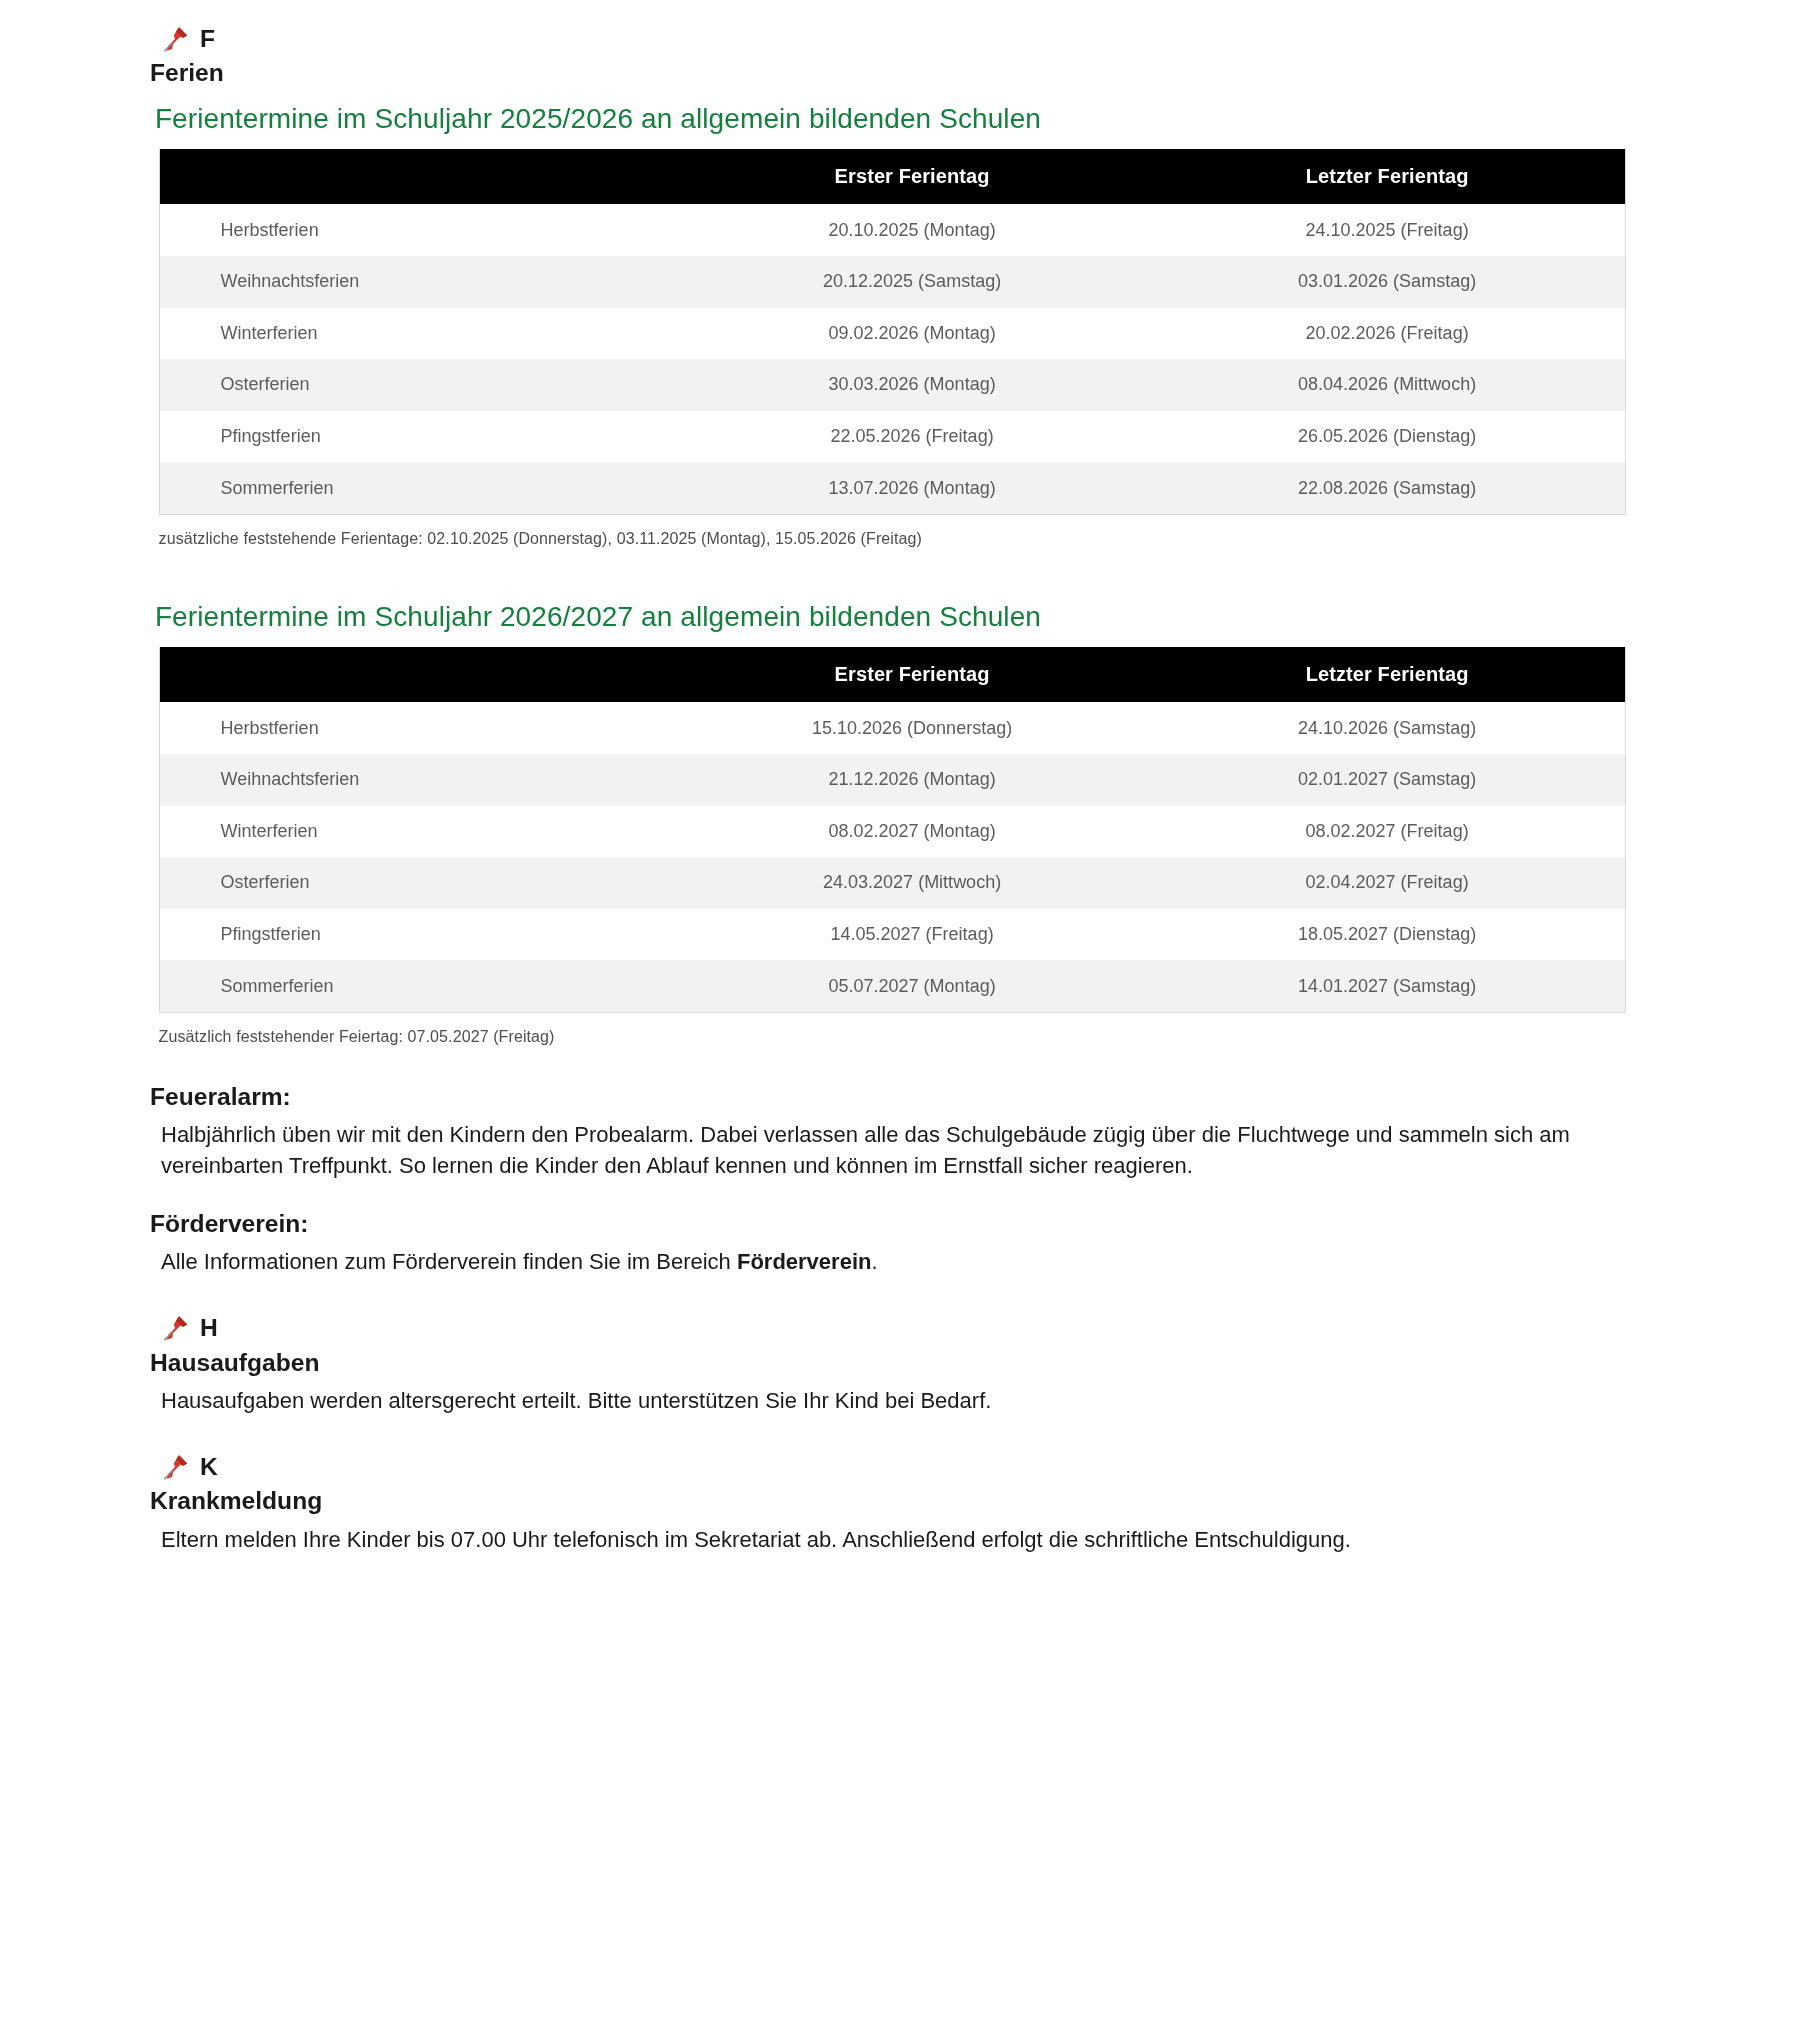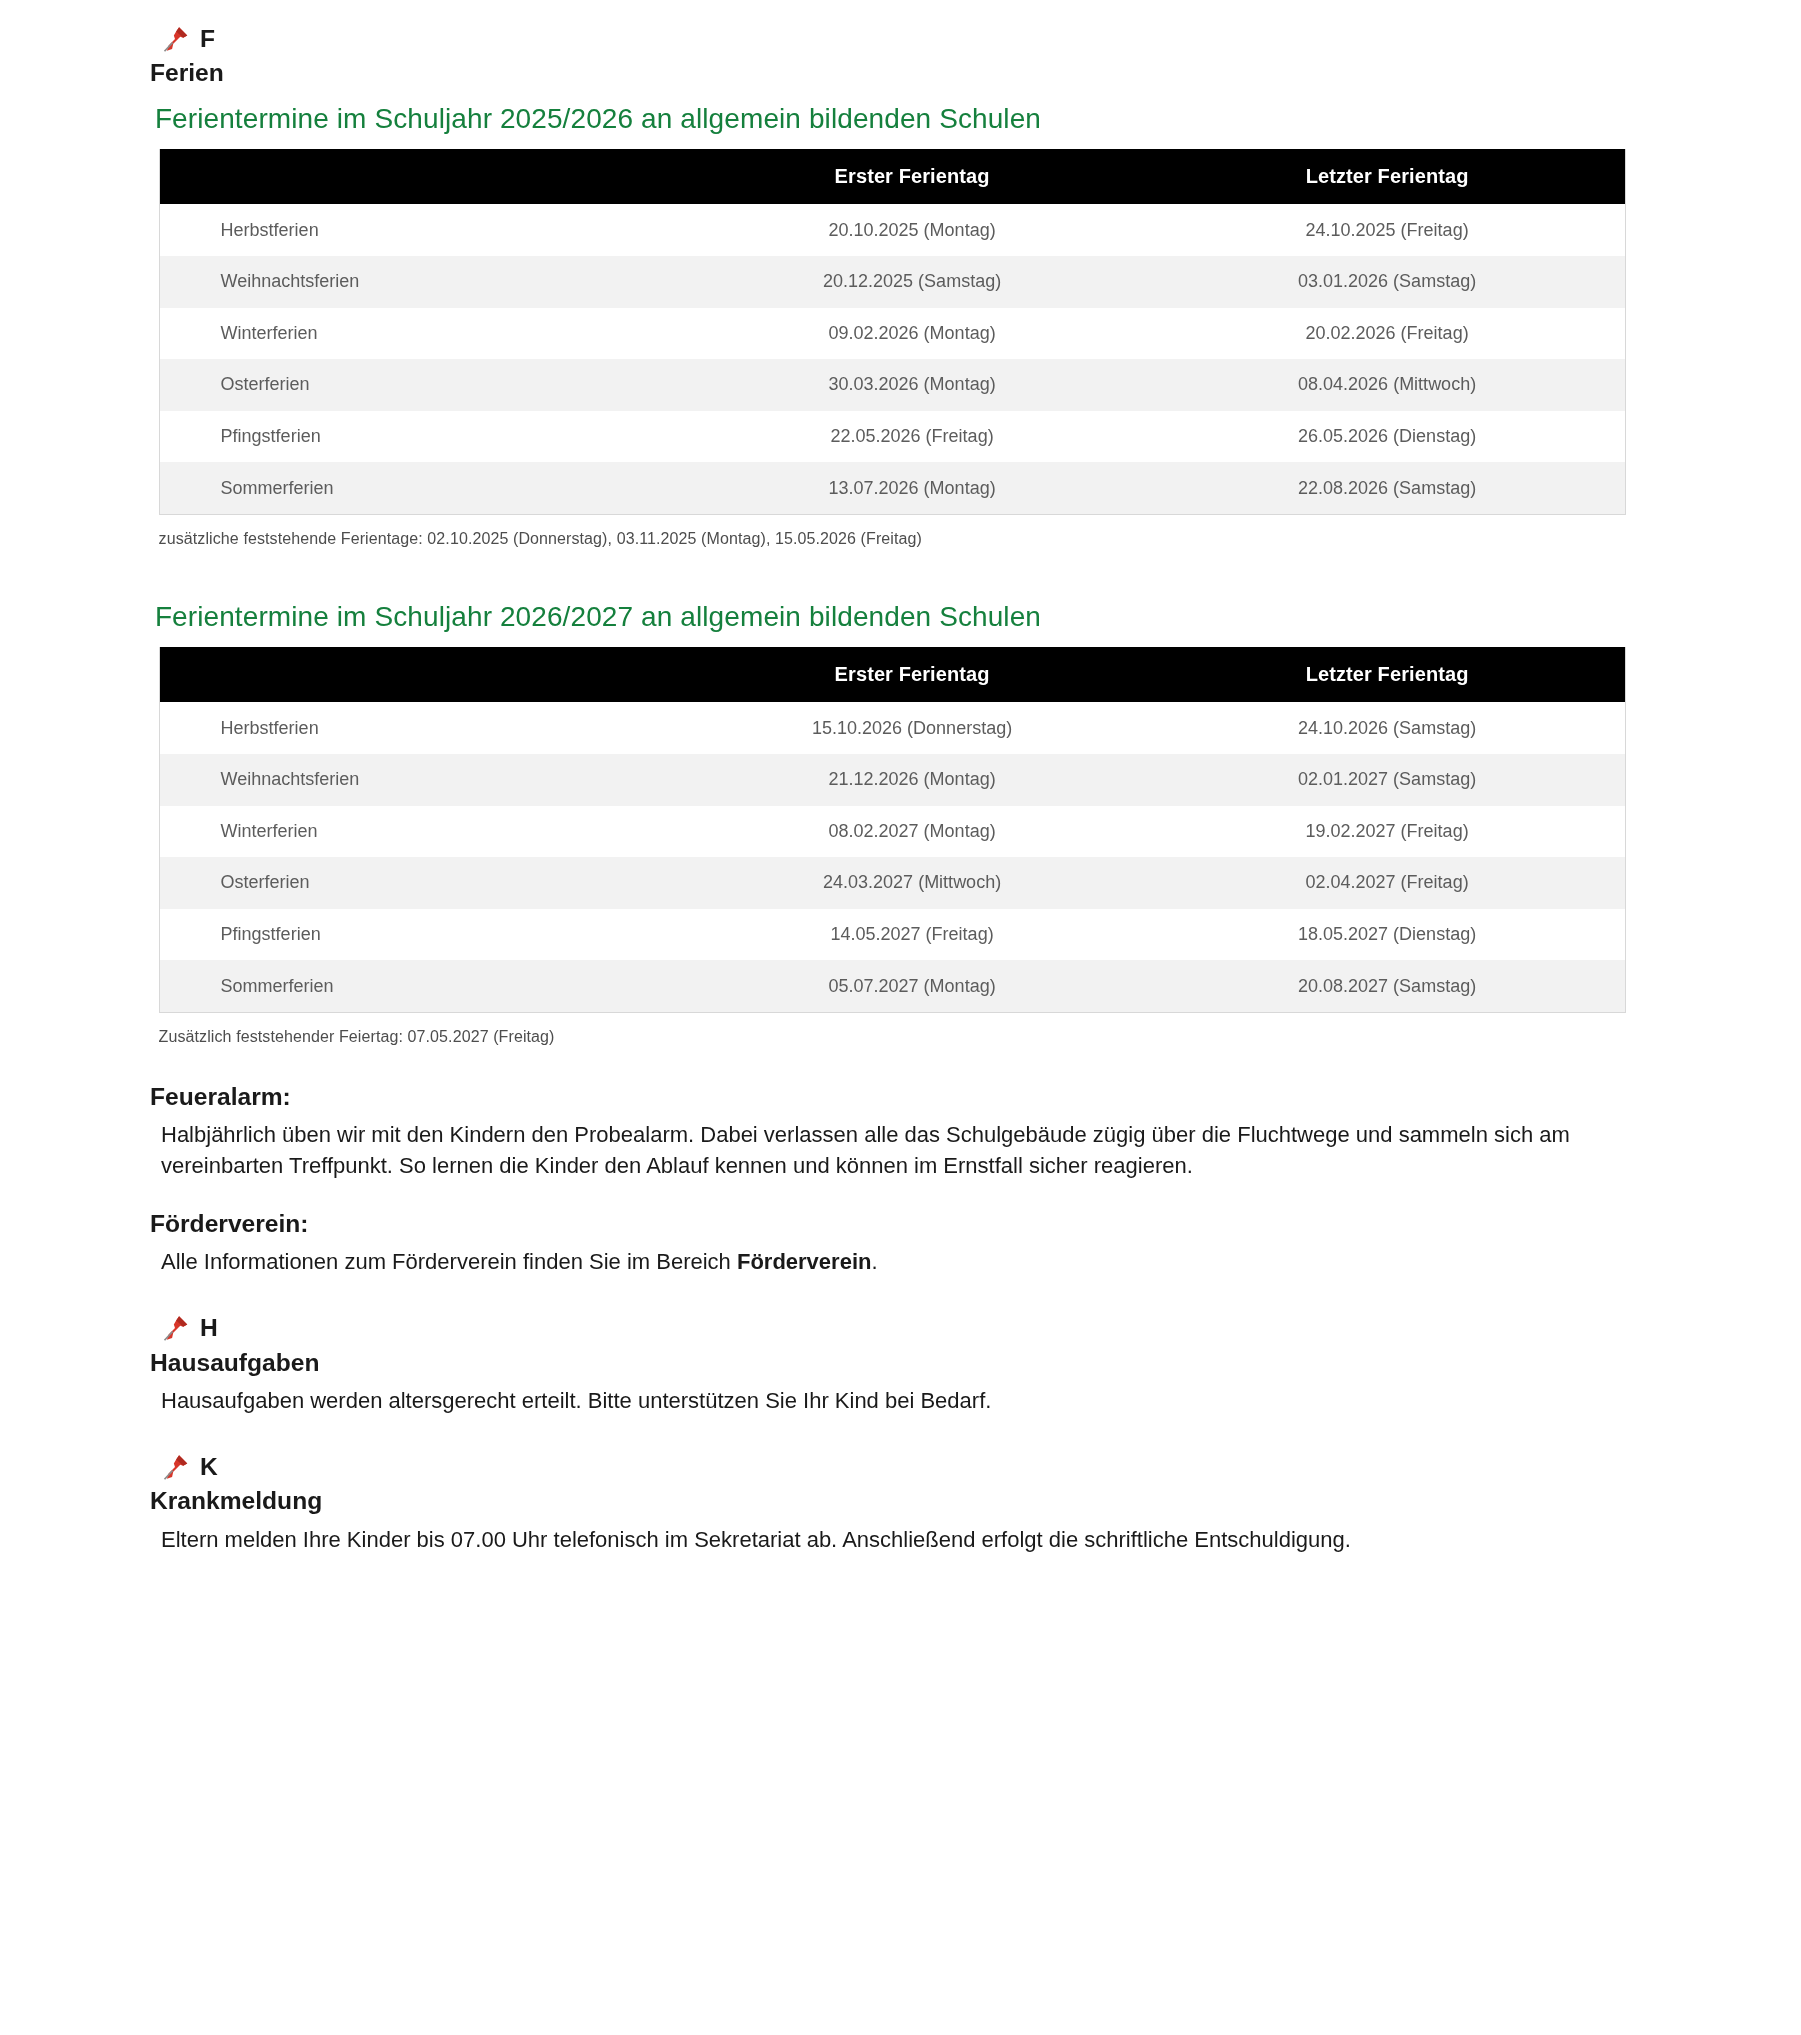--- a/index.html
+++ b/index.html
@@ -194,36 +194,36 @@
           <td>24.10.2026 (Samstag)</td>
         </tr>
         <tr>
           <td class="first">Weihnachtsferien</td>
           <td>21.12.2026 (Montag)</td>
           <td>02.01.2027 (Samstag)</td>
         </tr>
         <tr>
           <td class="first">Winterferien</td>
           <td>08.02.2027 (Montag)</td>
-          <td>19.02.2027 (Freitag)</td>
+          <td>08.02.2027 (Freitag)</td>
         </tr>
         <tr>
           <td class="first">Osterferien</td>
           <td>24.03.2027 (Mittwoch)</td>
           <td>02.04.2027 (Freitag)</td>
         </tr>
         <tr>
           <td class="first">Pfingstferien</td>
           <td>14.05.2027 (Freitag)</td>
           <td>18.05.2027 (Dienstag)</td>
         </tr>
         <tr>
           <td class="first">Sommerferien</td>
           <td>05.07.2027 (Montag)</td>
-          <td>20.08.2027 (Samstag)</td>
+          <td>14.01.2027 (Samstag)</td>
         </tr>
       </tbody>
     </table>
   </div>
   <div class="table-note">Zusätzlich feststehender Feiertag: 07.05.2027 (Freitag)</div>
 
   <div class="gap-lg"></div>
 
   <div class="bold-line">Feueralarm:</div>
   <div class="para">Halbjährlich üben wir mit den Kindern den Probealarm. Dabei verlassen alle das Schulgebäude zügig über die Fluchtwege und sammeln sich am vereinbarten Treffpunkt. So lernen die Kinder den Ablauf kennen und können im Ernstfall sicher reagieren.</div>

